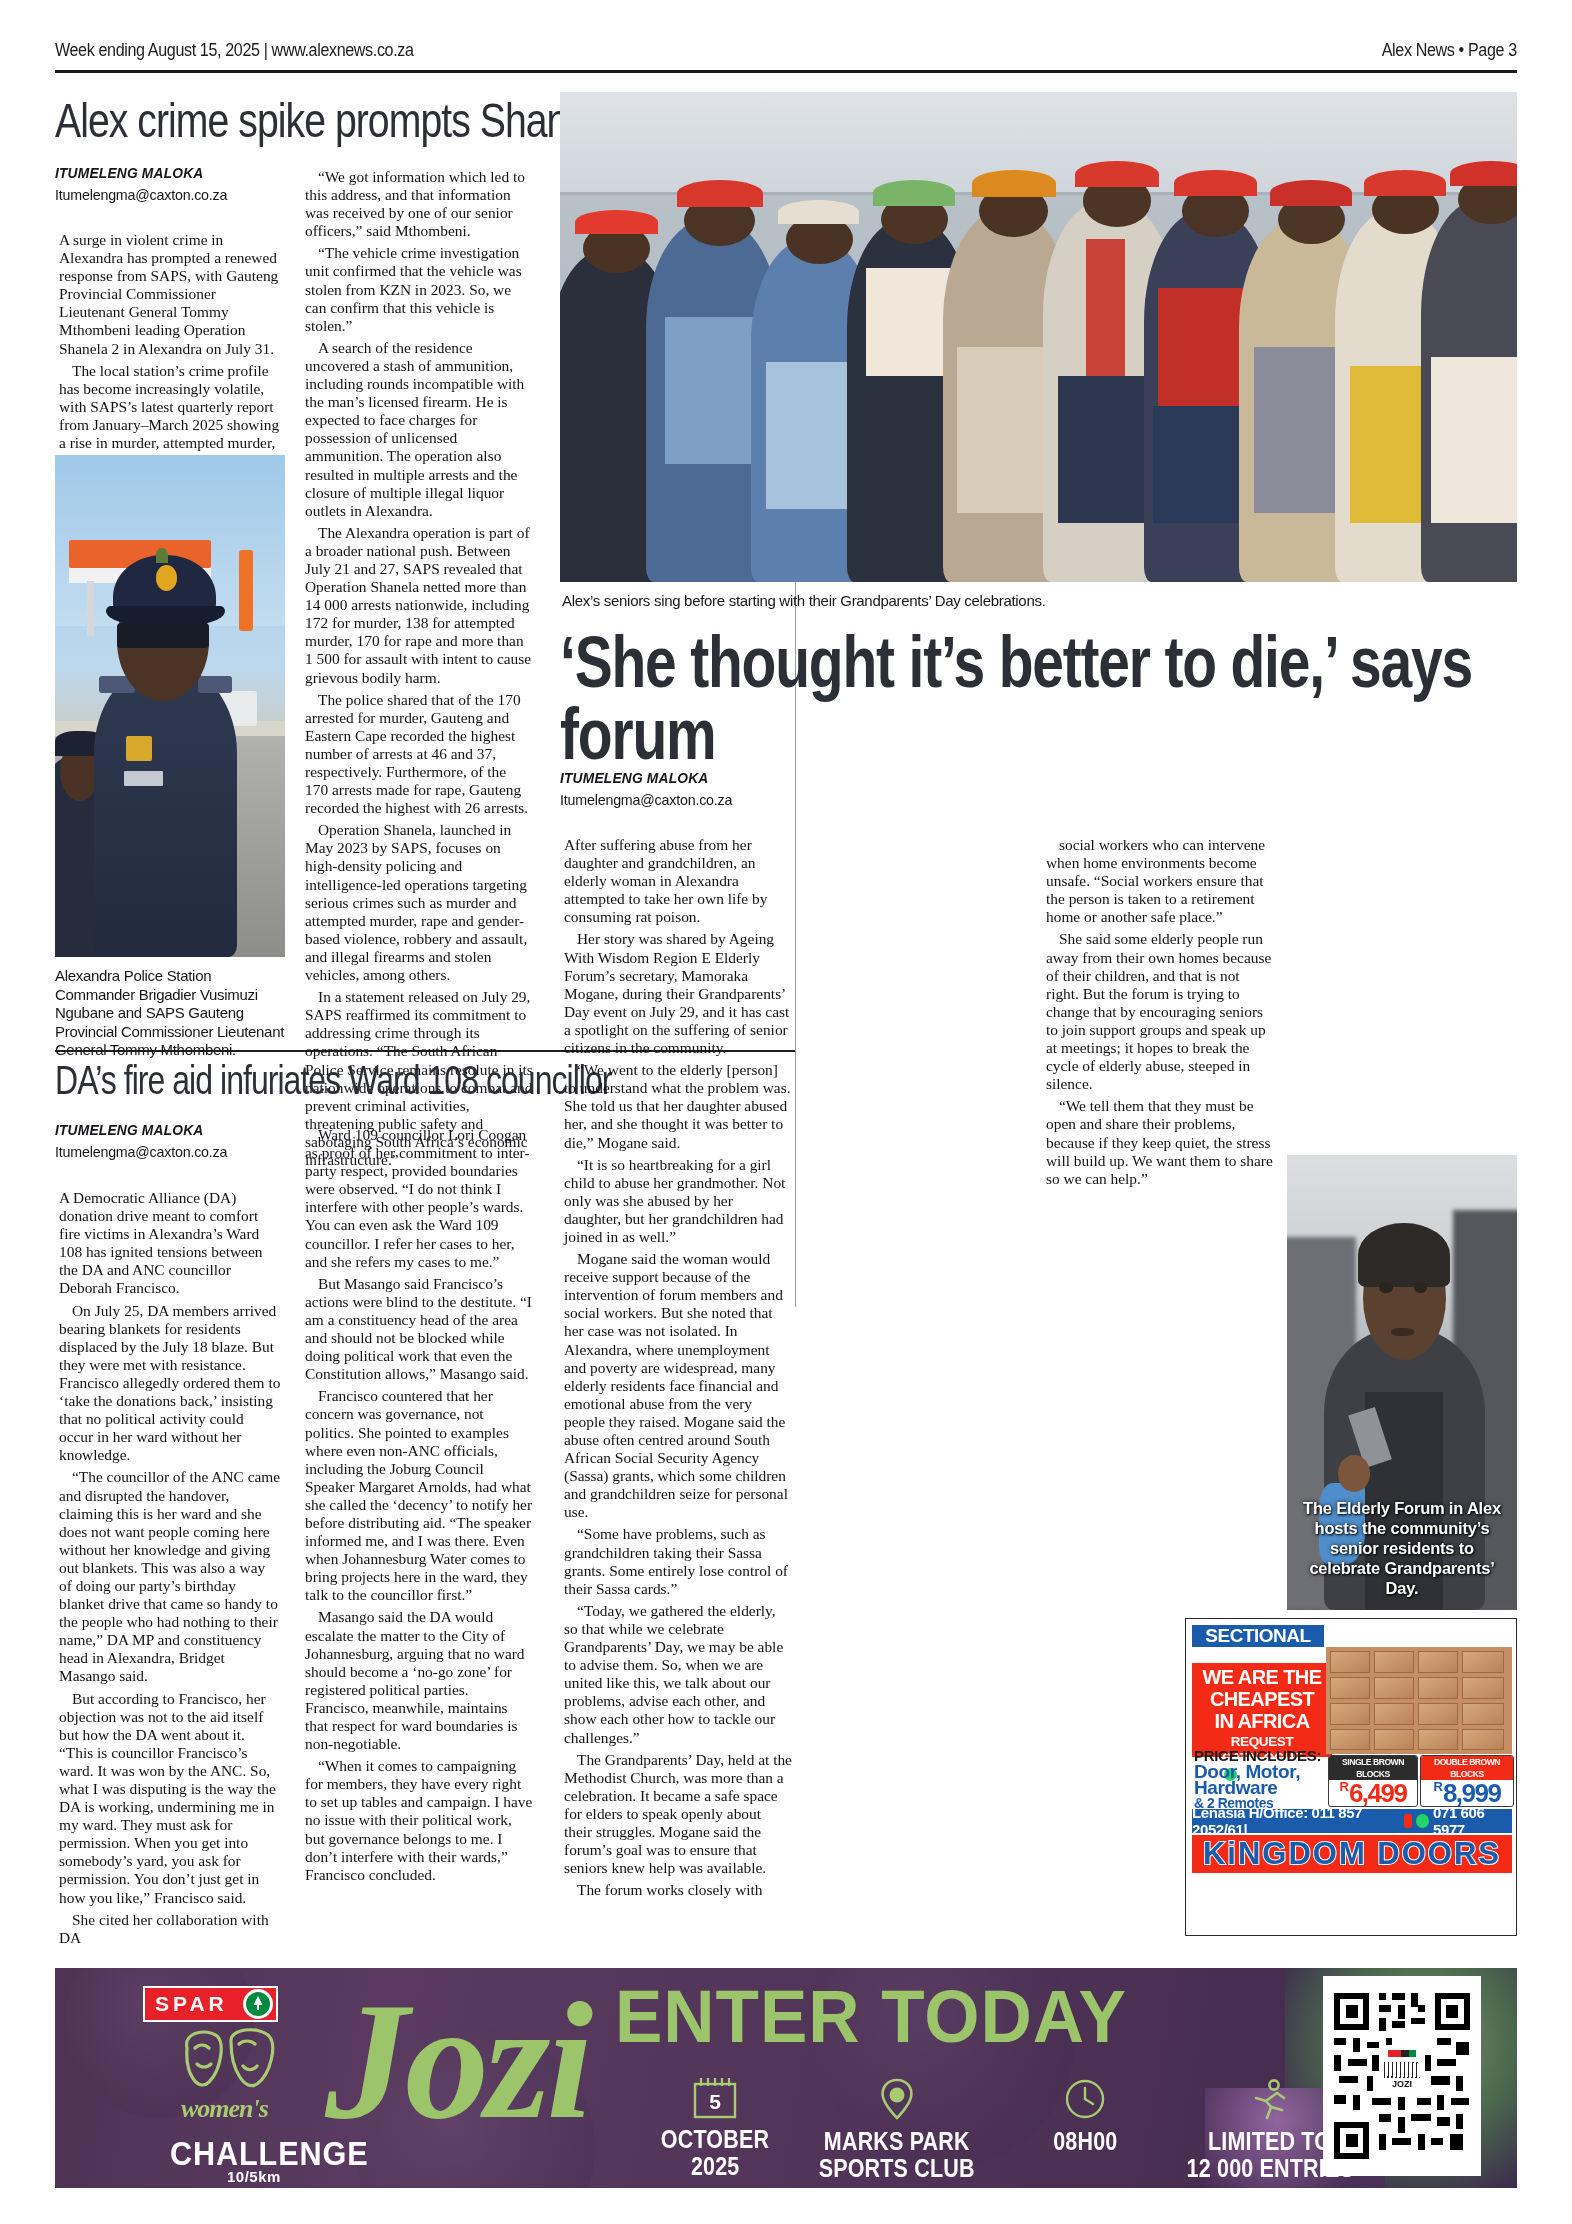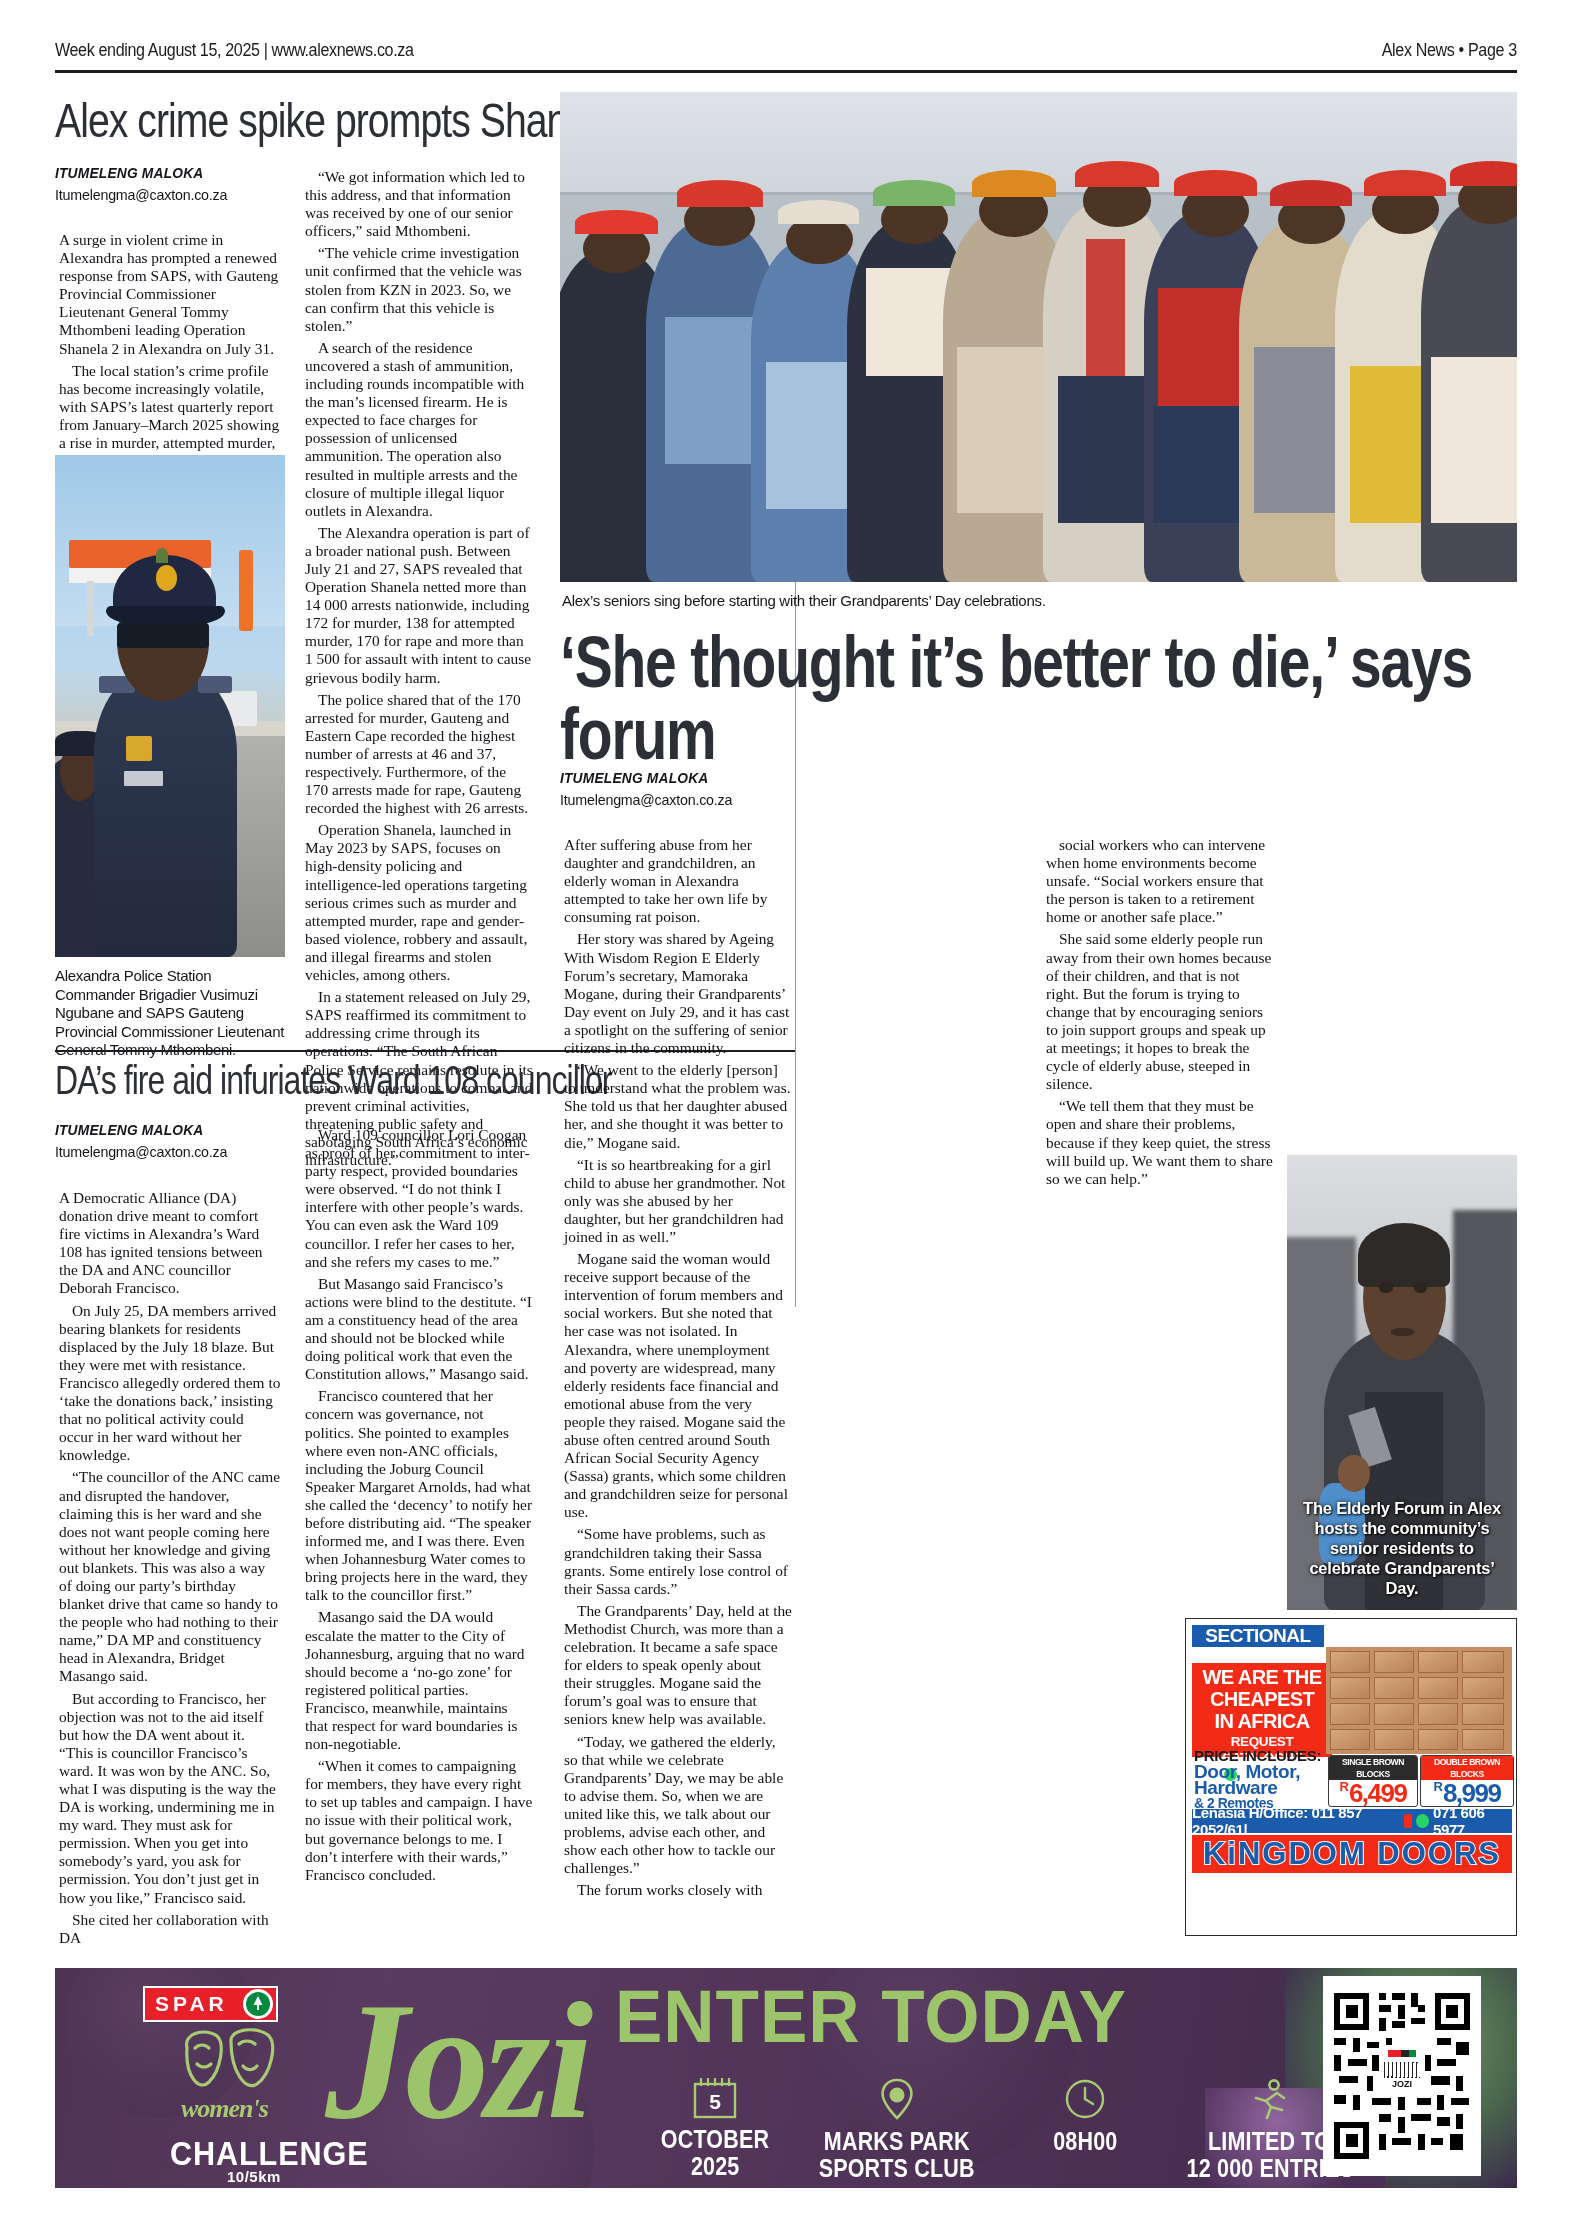--- a/index.html
+++ b/index.html
@@ -283,22 +283,22 @@
   <div class="byline" style="position:absolute;left:505px;top:770px;">ITUMELENG MALOKA</div>
   <div class="email" style="position:absolute;left:505px;top:791px;">Itumelengma@caxton.co.za</div>
 
   <div class="body-col" style="position:absolute;left:505px;top:832px;width:236px;">
     <p class="first">After suffering abuse from her daughter and grandchildren, an elderly woman in Alexandra attempted to take her own life by consuming rat poison.</p>
     <p>Her story was shared by Ageing With Wisdom Region E Elderly Forum’s secretary, Mamoraka Mogane, during their Grandparents’ Day event on July 29, and it has cast a spotlight on the suffering of senior citizens in the community.</p>
     <p>“We went to the elderly [person] to understand what the problem was. She told us that her daughter abused her, and she thought it was better to die,” Mogane said.</p>
     <p>“It is so heartbreaking for a girl child to abuse her grandmother. Not only was she abused by her daughter, but her grandchildren had joined in as well.”</p>
     <p>Mogane said the woman would receive support because of the intervention of forum members and social workers. But she noted that her case was not isolated. In Alexandra, where unemployment and poverty are widespread, many elderly residents face financial and emotional abuse from the very people they raised. Mogane said the abuse often centred around South African Social Security Agency (Sassa) grants, which some children and grandchildren seize for personal use.</p>
     <p>“Some have problems, such as grandchildren taking their Sassa grants. Some entirely lose control of their Sassa cards.”</p>
+    <p>“Today, we gathered the elderly, so that while we celebrate Grandparents’ Day, we may be able to advise them. So, when we are united like this, we talk about our problems, advise each other, and show each other how to tackle our challenges.”</p>
     <p>The Grandparents’ Day, held at the Methodist Church, was more than a celebration. It became a safe space for elders to speak openly about their struggles. Mogane said the forum’s goal was to ensure that seniors knew help was available.</p>
-    <p>“Today, we gathered the elderly, so that while we celebrate Grandparents’ Day, we may be able to advise them. So, when we are united like this, we talk about our problems, advise each other, and show each other how to tackle our challenges.”</p>
     <p>The forum works closely with</p>
   </div>
 
   <div class="body-col" style="position:absolute;left:987px;top:832px;width:236px;">
     <p>social workers who can intervene when home environments become unsafe. “Social workers ensure that the person is taken to a retirement home or another safe place.”</p>
     <p>She said some elderly people run away from their own homes because of their children, and that is not right. But the forum is trying to change that by encouraging seniors to join support groups and speak up at meetings; it hopes to break the cycle of elderly abuse, steeped in silence.</p>
     <p>“We tell them that they must be open and share their problems, because if they keep quiet, the stress will build up. We want them to share so we can help.”</p>
   </div>
 
   <div class="photo ph-lady" style="left:1232px;top:1155px;width:230px;height:455px;">

